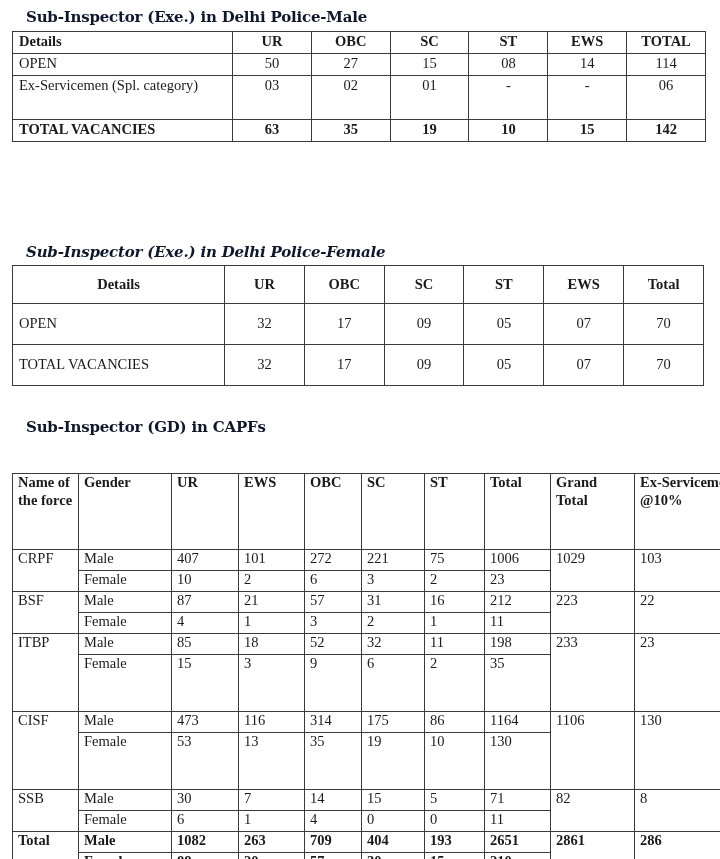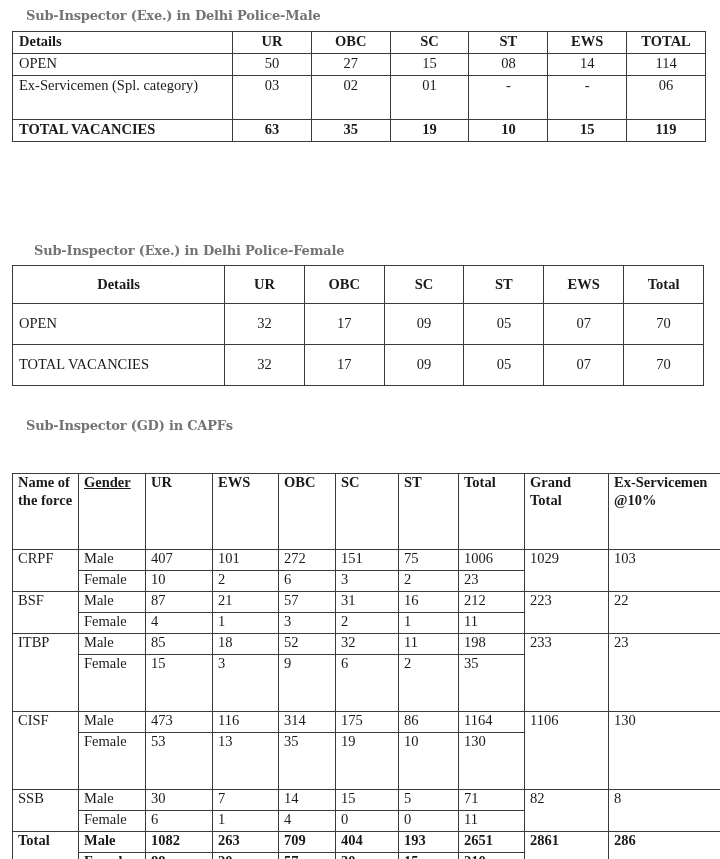--- a/index.html
+++ b/index.html
@@ -20,23 +20,23 @@
   .page {
     position: relative;
     width: 720px;
     height: 859px;
     box-sizing: border-box;
   }
 
   .section-title {
     font-family: "DejaVu Serif", "Liberation Serif", serif;
     font-weight: bold;
-    font-size: 13px;
+    font-size: 15px;
     letter-spacing: -0.2px;
-    color: #737373;
+    color: #0f172a;
     margin: 0;
     white-space: nowrap;
   }
 
   table.grid {
     border-collapse: collapse;
     table-layout: fixed;
     background: #ffffff;
   }
   table.grid td,
@@ -91,21 +91,21 @@
     top: 473px;
     width: 700px;
   }
   #tbl-capf td, #tbl-capf th {
     height: 21px;
     vertical-align: top;
     text-align: left;
     padding: 0px 5px;
   }
   #tbl-capf .col-force  { width: 66px; }
-  #tbl-capf .col-gender { width: 67px; text-decoration: underline; }
+  #tbl-capf .col-gender { width: 93px; }
   #tbl-capf .col-ur     { width: 67px; }
   #tbl-capf .col-ews    { width: 66px; }
   #tbl-capf .col-obc    { width: 57px; }
   #tbl-capf .col-sc     { width: 63px; }
   #tbl-capf .col-st     { width: 60px; }
   #tbl-capf .col-total  { width: 66px; }
   #tbl-capf .col-grand  { width: 84px; }
   #tbl-capf .col-ex     { width: 117px; }
   #tbl-capf thead th { height: 76px; }
   #tbl-capf tr.tall-row td { height: 57px; }
@@ -149,26 +149,26 @@
         <td class="c-num">-</td>
         <td class="c-num">06</td>
       </tr>
       <tr class="r-total">
         <td class="c-det">TOTAL VACANCIES</td>
         <td class="c-num">63</td>
         <td class="c-num">35</td>
         <td class="c-num">19</td>
         <td class="c-num">10</td>
         <td class="c-num">15</td>
-        <td class="c-num">119</td>
+        <td class="c-num">142</td>
       </tr>
     </tbody>
   </table>
 
-  <div class="section-title" style="position:absolute; left:34px; top:243px;">Sub-Inspector (Exe.) in Delhi Police-Female</div>
+  <div class="section-title" style="position:absolute; left:26px; top:243px;font-style:italic;">Sub-Inspector (Exe.) in Delhi Police-Female</div>
 
   <table class="grid" id="tbl-female">
     <thead>
       <tr>
         <th class="c-det">Details</th>
         <th class="c-num">UR</th>
         <th class="c-num">OBC</th>
         <th class="c-num">SC</th>
         <th class="c-num">ST</th>
         <th class="c-num">EWS</th>
@@ -215,21 +215,21 @@
       </tr>
     </thead>
     <tbody>
 
       <tr>
         <td rowspan="2">CRPF</td>
         <td>Male</td>
         <td>407</td>
         <td>101</td>
         <td>272</td>
-        <td>151</td>
+        <td>221</td>
         <td>75</td>
         <td>1006</td>
         <td rowspan="2">1029</td>
         <td rowspan="2">103</td>
       </tr>
       <tr>
         <td>Female</td>
         <td>10</td>
         <td>2</td>
         <td>6</td>

